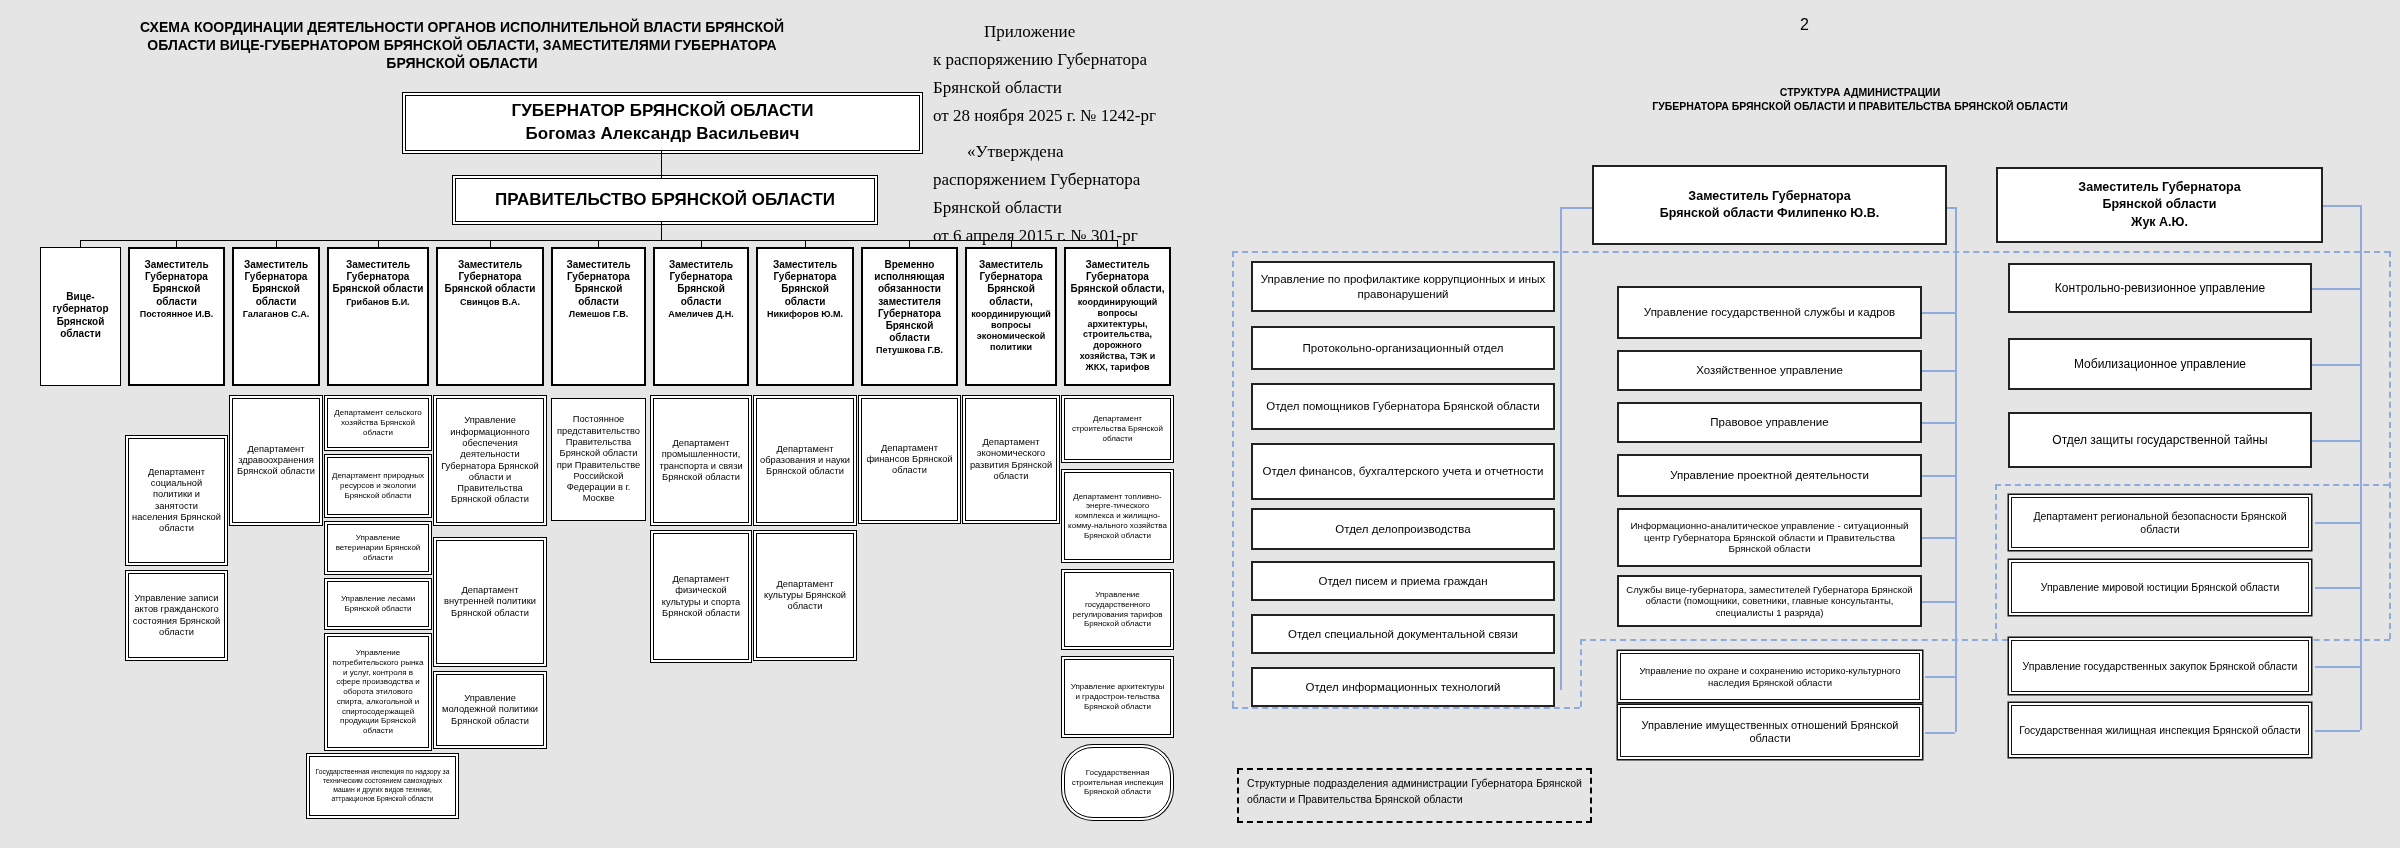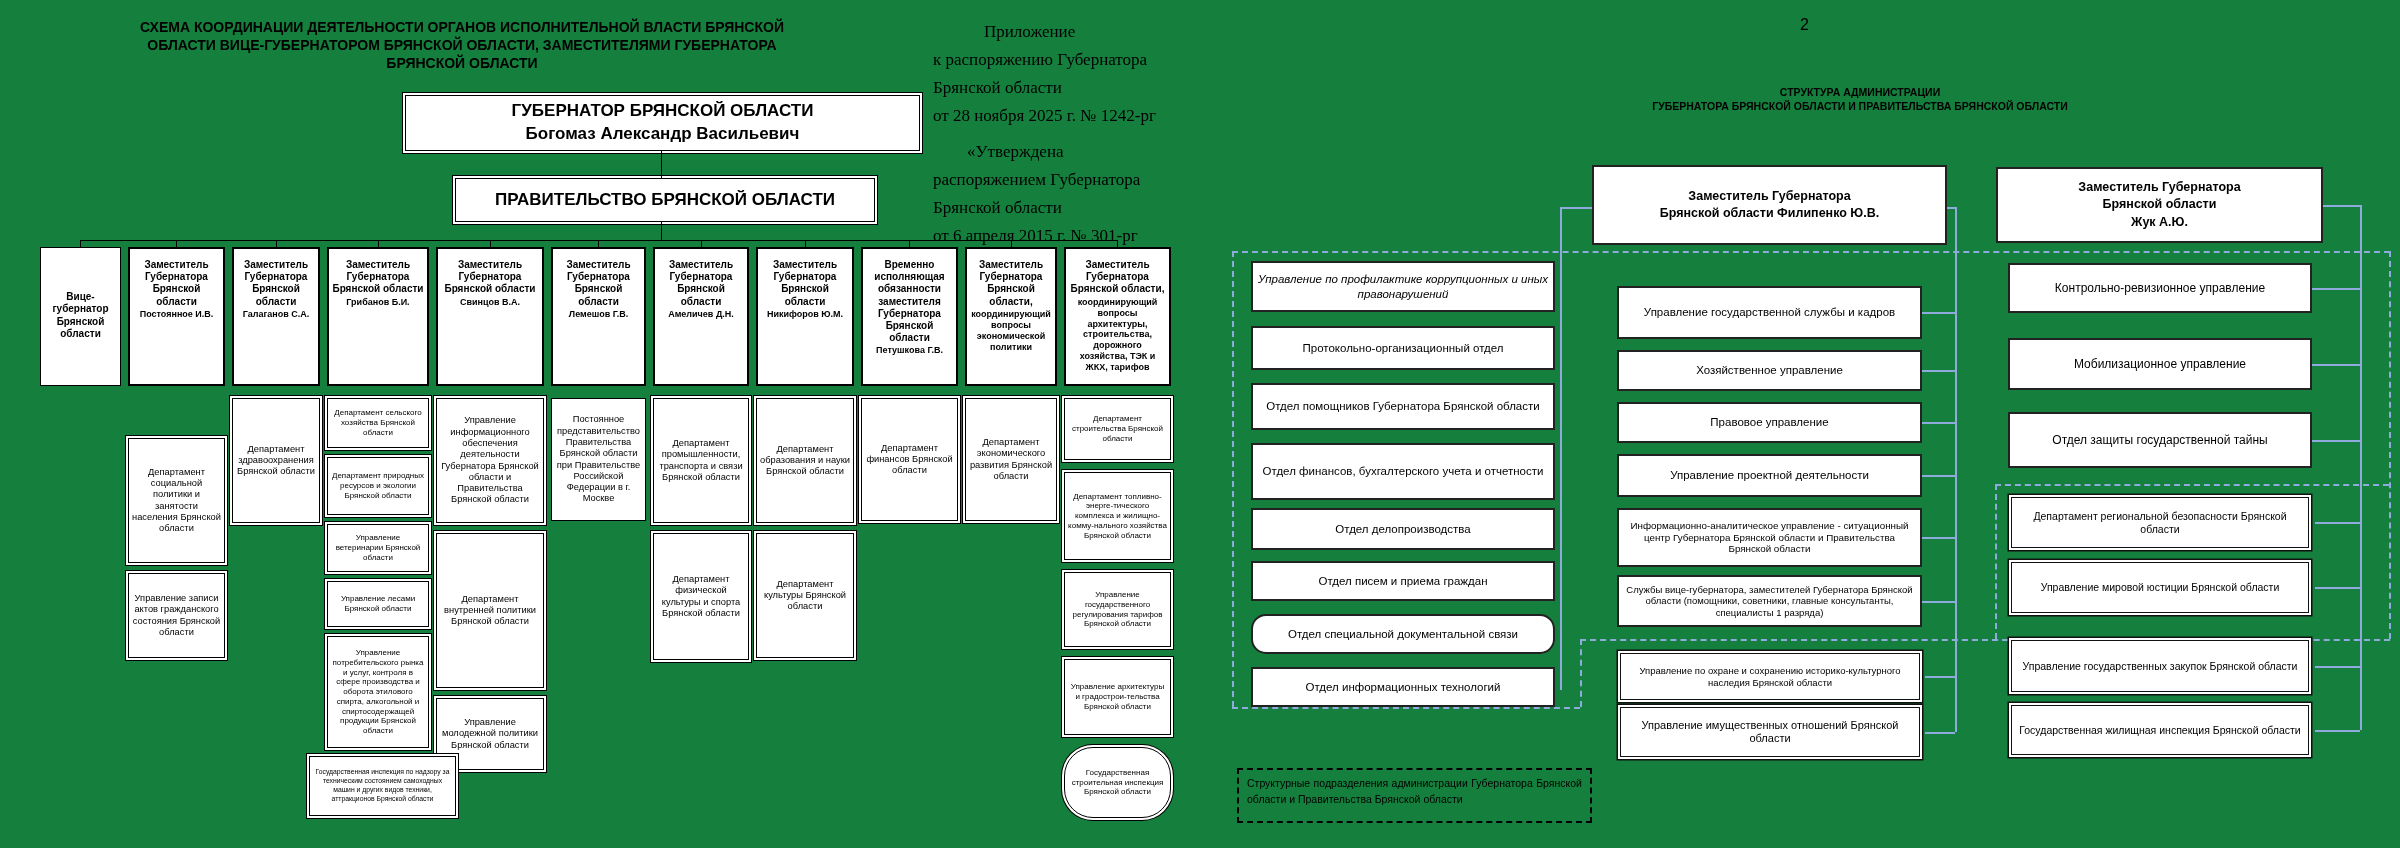--- a/index.html
+++ b/index.html
@@ -1,16 +1,16 @@
 <!DOCTYPE html>
 <html><head>
 <meta charset="utf-8">
 <style>
   html,body{margin:0;padding:0;background:#fff;}
-  .page{position:relative;width:2400px;height:848px;background:#15803d;overflow:hidden;
+  .page{position:relative;width:2400px;height:848px;background:#e5e5e5;overflow:hidden;
         font-family:"Liberation Sans",sans-serif;color:#000;}
   .abs{position:absolute;box-sizing:border-box;}
   
   .bx{display:flex;align-items:center;justify-content:center;text-align:center;
       box-sizing:border-box;background:#fff;line-height:1.22;padding:2px 3px;}
   .db{border:1px solid #000;box-shadow:0 0 0 2px #fff,0 0 0 3px #000;}      
   .sb1{border:1px solid #000;}
   .sb2{border:2px solid #000;}
   .rb{border:2px solid #222;}            
   .rdb{border:1.5px solid #111;box-shadow:0 0 0 2px #fff,0 0 0 3.5px #111;} 
@@ -111,21 +111,21 @@
       </div>
     </div>
 
     <div>
       <div class="bx dep sb2">
         <span>Заместитель Губернатора Брянской области</span>
         <span class="nm">Свинцов В.А.</span>
       </div>
       <div class="stack">
         <div class="bx db ub" style="height:125px;">Управление информационного обеспечения деятельности Губернатора Брянской области и Правительства Брянской области</div>
-        <div class="bx db ub" style="height:155px;">Департамент внутренней политики Брянской области</div>
+        <div class="bx db ub" style="height:124px;margin-top:7px;">Департамент внутренней политики Брянской области</div>
         <div class="bx db ub" style="height:72px;">Управление молодежной политики Брянской области</div>
       </div>
     </div>
 
     <div>
       <div class="bx dep sb2">
         <span>Заместитель Губернатора Брянской области</span>
         <span class="nm">Лемешов Г.В.</span>
       </div>
       <div class="stack">
@@ -229,27 +229,27 @@
 
   <div class="bd-h" style="left:1232px;top:251px;width:1158px;"></div>
   <div class="bd-v" style="left:1232px;top:251px;height:456px;"></div>
   <div class="bd-h" style="left:1232px;top:707px;width:348px;"></div>
   <div class="bd-v" style="left:1580px;top:639px;height:68px;"></div>
   <div class="bd-h" style="left:1580px;top:639px;width:810px;"></div>
   <div class="bd-v" style="left:2389px;top:251px;height:388px;"></div>
   <div class="bd-h" style="left:1995px;top:484px;width:394px;"></div>
   <div class="bd-v" style="left:1995px;top:484px;height:155px;"></div>
 
-  <div class="abs bx rb" style="left:1251px;top:261px;width:304px;height:51px;font-size:11.5px;font-style:italic;">Управление по профилактике коррупционных и иных правонарушений</div>
+  <div class="abs bx rb" style="left:1251px;top:261px;width:304px;height:51px;font-size:11.5px;">Управление по профилактике коррупционных и иных правонарушений</div>
   <div class="abs bx rb" style="left:1251px;top:326px;width:304px;height:44px;font-size:11.5px;">Протокольно-организационный отдел</div>
   <div class="abs bx rb" style="left:1251px;top:383px;width:304px;height:47px;font-size:11.5px;">Отдел помощников Губернатора Брянской области</div>
   <div class="abs bx rb" style="left:1251px;top:443px;width:304px;height:57px;font-size:11.5px;">Отдел финансов, бухгалтерского учета и отчетности</div>
   <div class="abs bx rb" style="left:1251px;top:508px;width:304px;height:42px;font-size:11.5px;">Отдел делопроизводства</div>
   <div class="abs bx rb" style="left:1251px;top:561px;width:304px;height:40px;font-size:11.5px;">Отдел писем и приема граждан</div>
-  <div class="abs bx rb" style="left:1251px;top:614px;width:304px;height:40px;font-size:11.5px;border-radius:15px;">Отдел специальной документальной связи</div>
+  <div class="abs bx rb" style="left:1251px;top:614px;width:304px;height:40px;font-size:11.5px;">Отдел специальной документальной связи</div>
   <div class="abs bx rb" style="left:1251px;top:667px;width:304px;height:40px;font-size:11.5px;">Отдел информационных технологий</div>
 
   <div class="abs bx rb" style="left:1617px;top:286px;width:305px;height:53px;font-size:11.5px;">Управление государственной службы и кадров</div>
   <div class="abs bx rb" style="left:1617px;top:350px;width:305px;height:41px;font-size:11.5px;">Хозяйственное управление</div>
   <div class="abs bx rb" style="left:1617px;top:402px;width:305px;height:41px;font-size:11.5px;">Правовое управление</div>
   <div class="abs bx rb" style="left:1617px;top:508px;width:305px;height:59px;font-size:9.8px;">Информационно-аналитическое управление - ситуационный центр Губернатора Брянской области и Правительства Брянской области</div>
   <div class="abs bx rb" style="left:1617px;top:454px;width:305px;height:43px;font-size:11.5px;">Управление проектной деятельности</div>
   <div class="abs bx rb" style="left:1617px;top:575px;width:305px;height:52px;font-size:9.5px;">Службы вице-губернатора, заместителей Губернатора Брянской области  (помощники, советники, главные консультанты, специалисты 1 разряда)</div>
   <div class="abs bx rdb" style="left:1620px;top:653px;width:300px;height:47px;font-size:9.5px;">Управление по охране и сохранению историко-культурного наследия Брянской области</div>
   <div class="abs bx rdb" style="left:1620px;top:707px;width:300px;height:50px;font-size:11px;">Управление имущественных отношений Брянской области</div>

